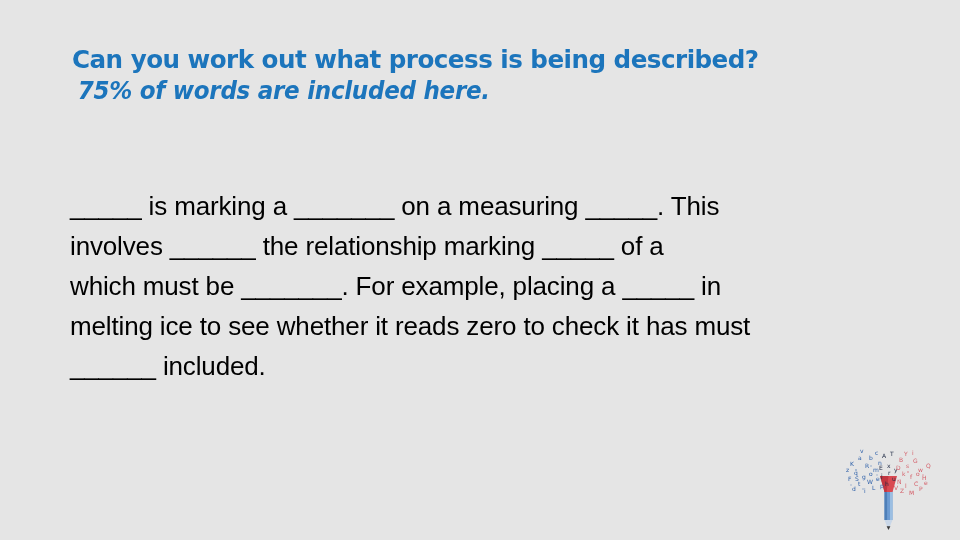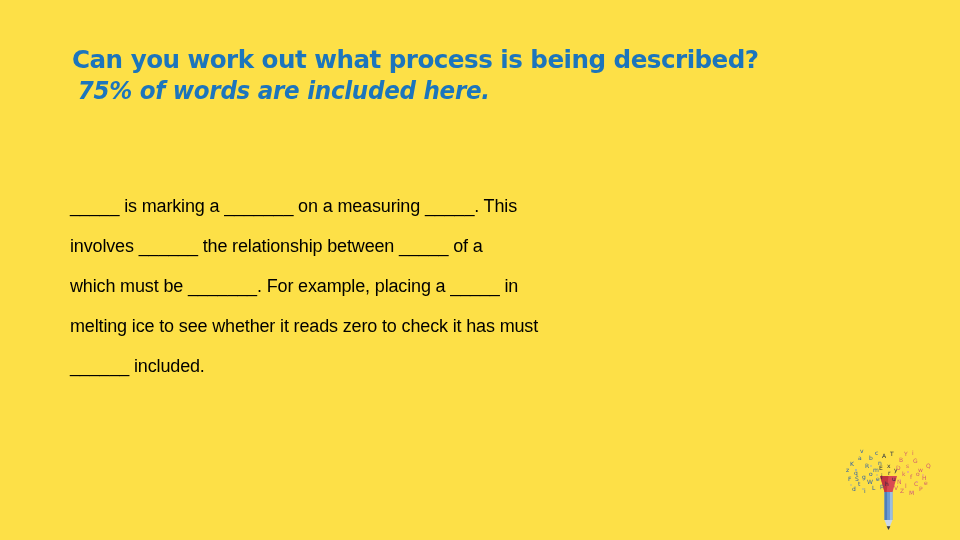--- a/index.html
+++ b/index.html
@@ -12,21 +12,21 @@
     width: 960px;
     height: 540px;
     overflow: hidden;
     font-family: "Liberation Sans", sans-serif;
     position: relative;
   }
   .slide {
     position: relative;
     width: 960px;
     height: 540px;
-    background: #fde047;
+    background: #e5e5e5;
   }
 
   
   .heading-block {
     position: absolute;
     left: 72px;
     top: 44px;
     width: 800px;
   }
   .heading-line-1 {
@@ -57,21 +57,21 @@
 
   
   .body-block {
     position: absolute;
     left: 70px;
     top: 186px;
     width: 800px;
   }
   .body-line {
     font-family: "Liberation Sans", sans-serif;
-    font-size: 18px;
+    font-size: 26px;
     line-height: 40px;
     color: #000000;
     white-space: pre;
     letter-spacing: -0.15px;
   }
 
   
   .logo {
     position: absolute;
     left: 842px;
@@ -90,21 +90,21 @@
 
 <div class="slide">
 
   <div class="heading-block">
     <div class="heading-line-1">Can you work out what process is being described?</div>
     <div class="heading-line-2">75% of words are included here.</div>
   </div>
 
   <div class="body-block">
     <div class="body-line">_____ is marking a _______ on a measuring _____. This</div>
-    <div class="body-line">involves ______ the relationship between _____ of a</div>
+    <div class="body-line">involves ______ the relationship marking _____ of a</div>
     <div class="body-line">which must be _______. For example, placing a _____ in</div>
     <div class="body-line">melting ice to see whether it reads zero to check it has must</div>
     <div class="body-line">______ included.</div>
   </div>
 
   <div class="logo">
     <svg viewBox="0 0 92 88" xmlns="http://www.w3.org/2000/svg" aria-hidden="true">
 
       <g>
         <rect x="42.5" y="42" width="8" height="30" fill="#6C9BD2"></rect>

